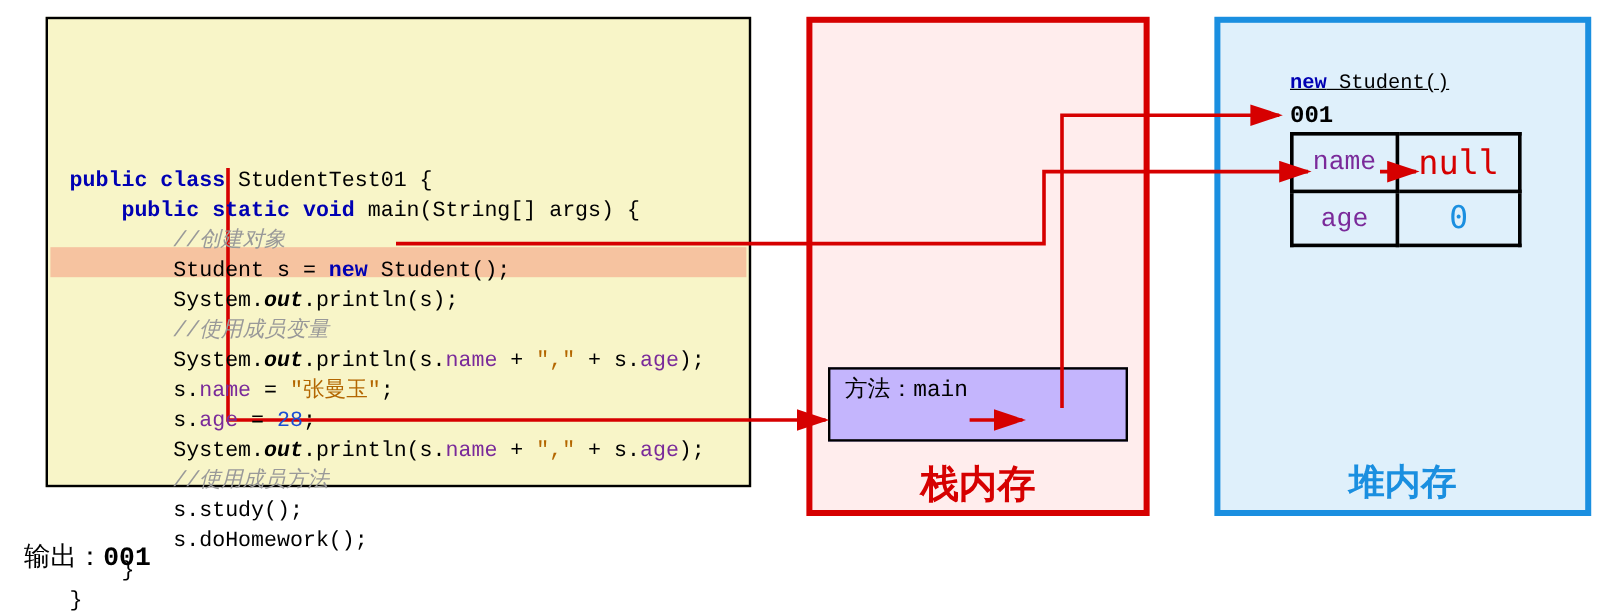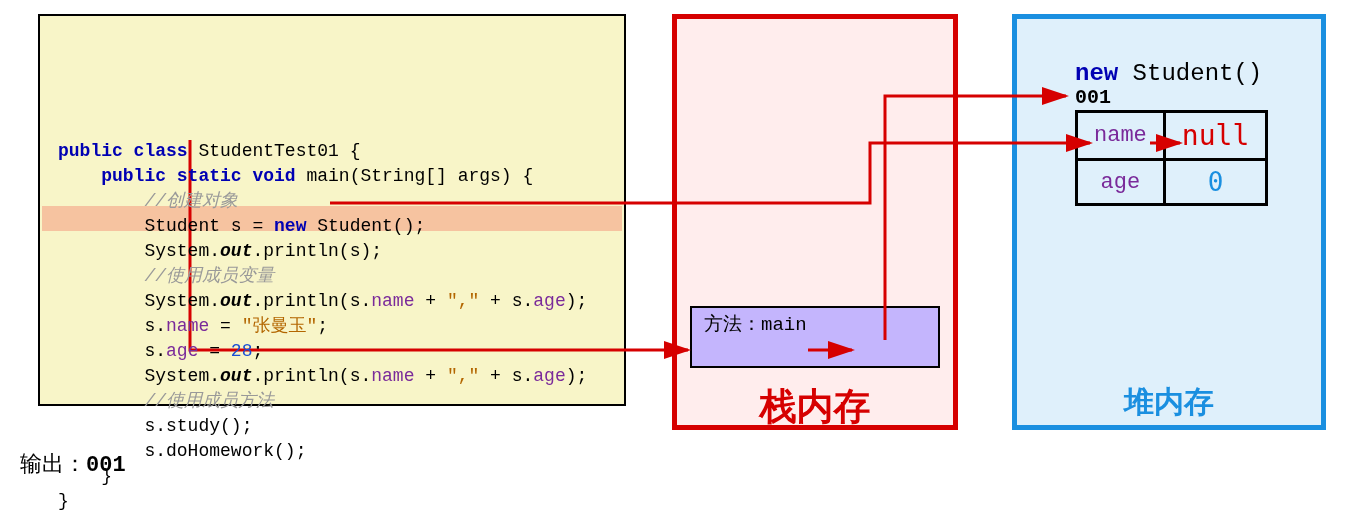--- a/index.html
+++ b/index.html
@@ -50,21 +50,21 @@
     height: 416px;
     border: 5px solid #d60000;
     background: #ffeded;
   }
   .stack-label {
     position: absolute;
     left: 672px;
     top: 382px;
     width: 286px;
     text-align: center;
-    font-size: 37px;
+    font-size: 32px;
     font-weight: bold;
     color: #d60000;
     font-family: "Microsoft YaHei", sans-serif;
   }
   .stack-frame {
     position: absolute;
     left: 690px;
     top: 306px;
     width: 250px;
     height: 62px;
@@ -92,21 +92,22 @@
     text-align: center;
     font-size: 30px;
     font-weight: bold;
     color: #1a8fe0;
     font-family: "Microsoft YaHei", sans-serif;
   }
   .heap-new {
     position: absolute;
     left: 1075px;
     top: 60px;
-    font-size: 24px;
+    font-size: 17px;
+    text-decoration: underline;
   }
   .heap-addr {
     position: absolute;
     left: 1075px;
     top: 86px;
     font-size: 20px;
     font-weight: bold;
   }
   .obj-table {
     position: absolute;

